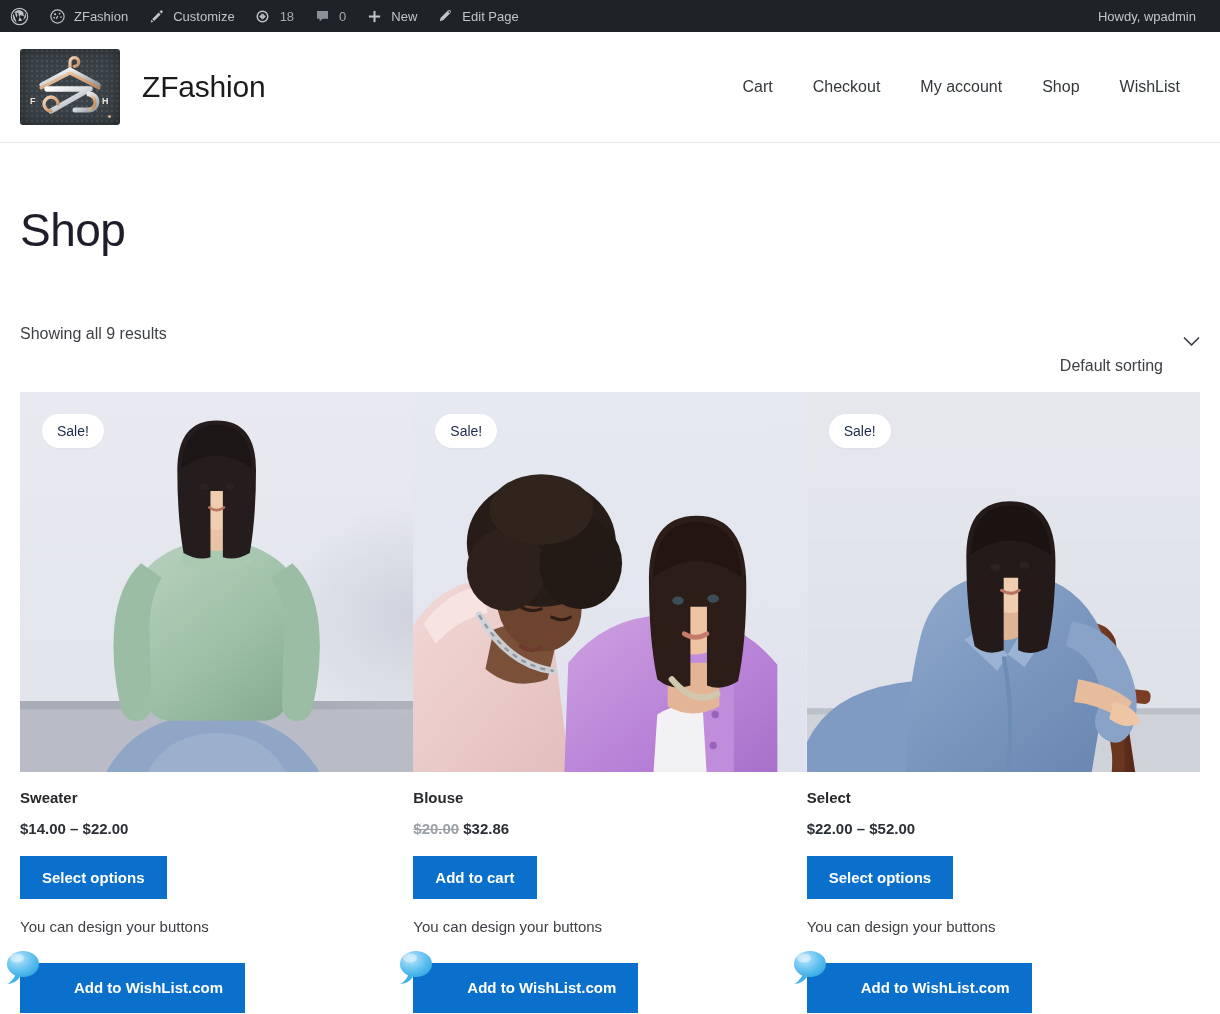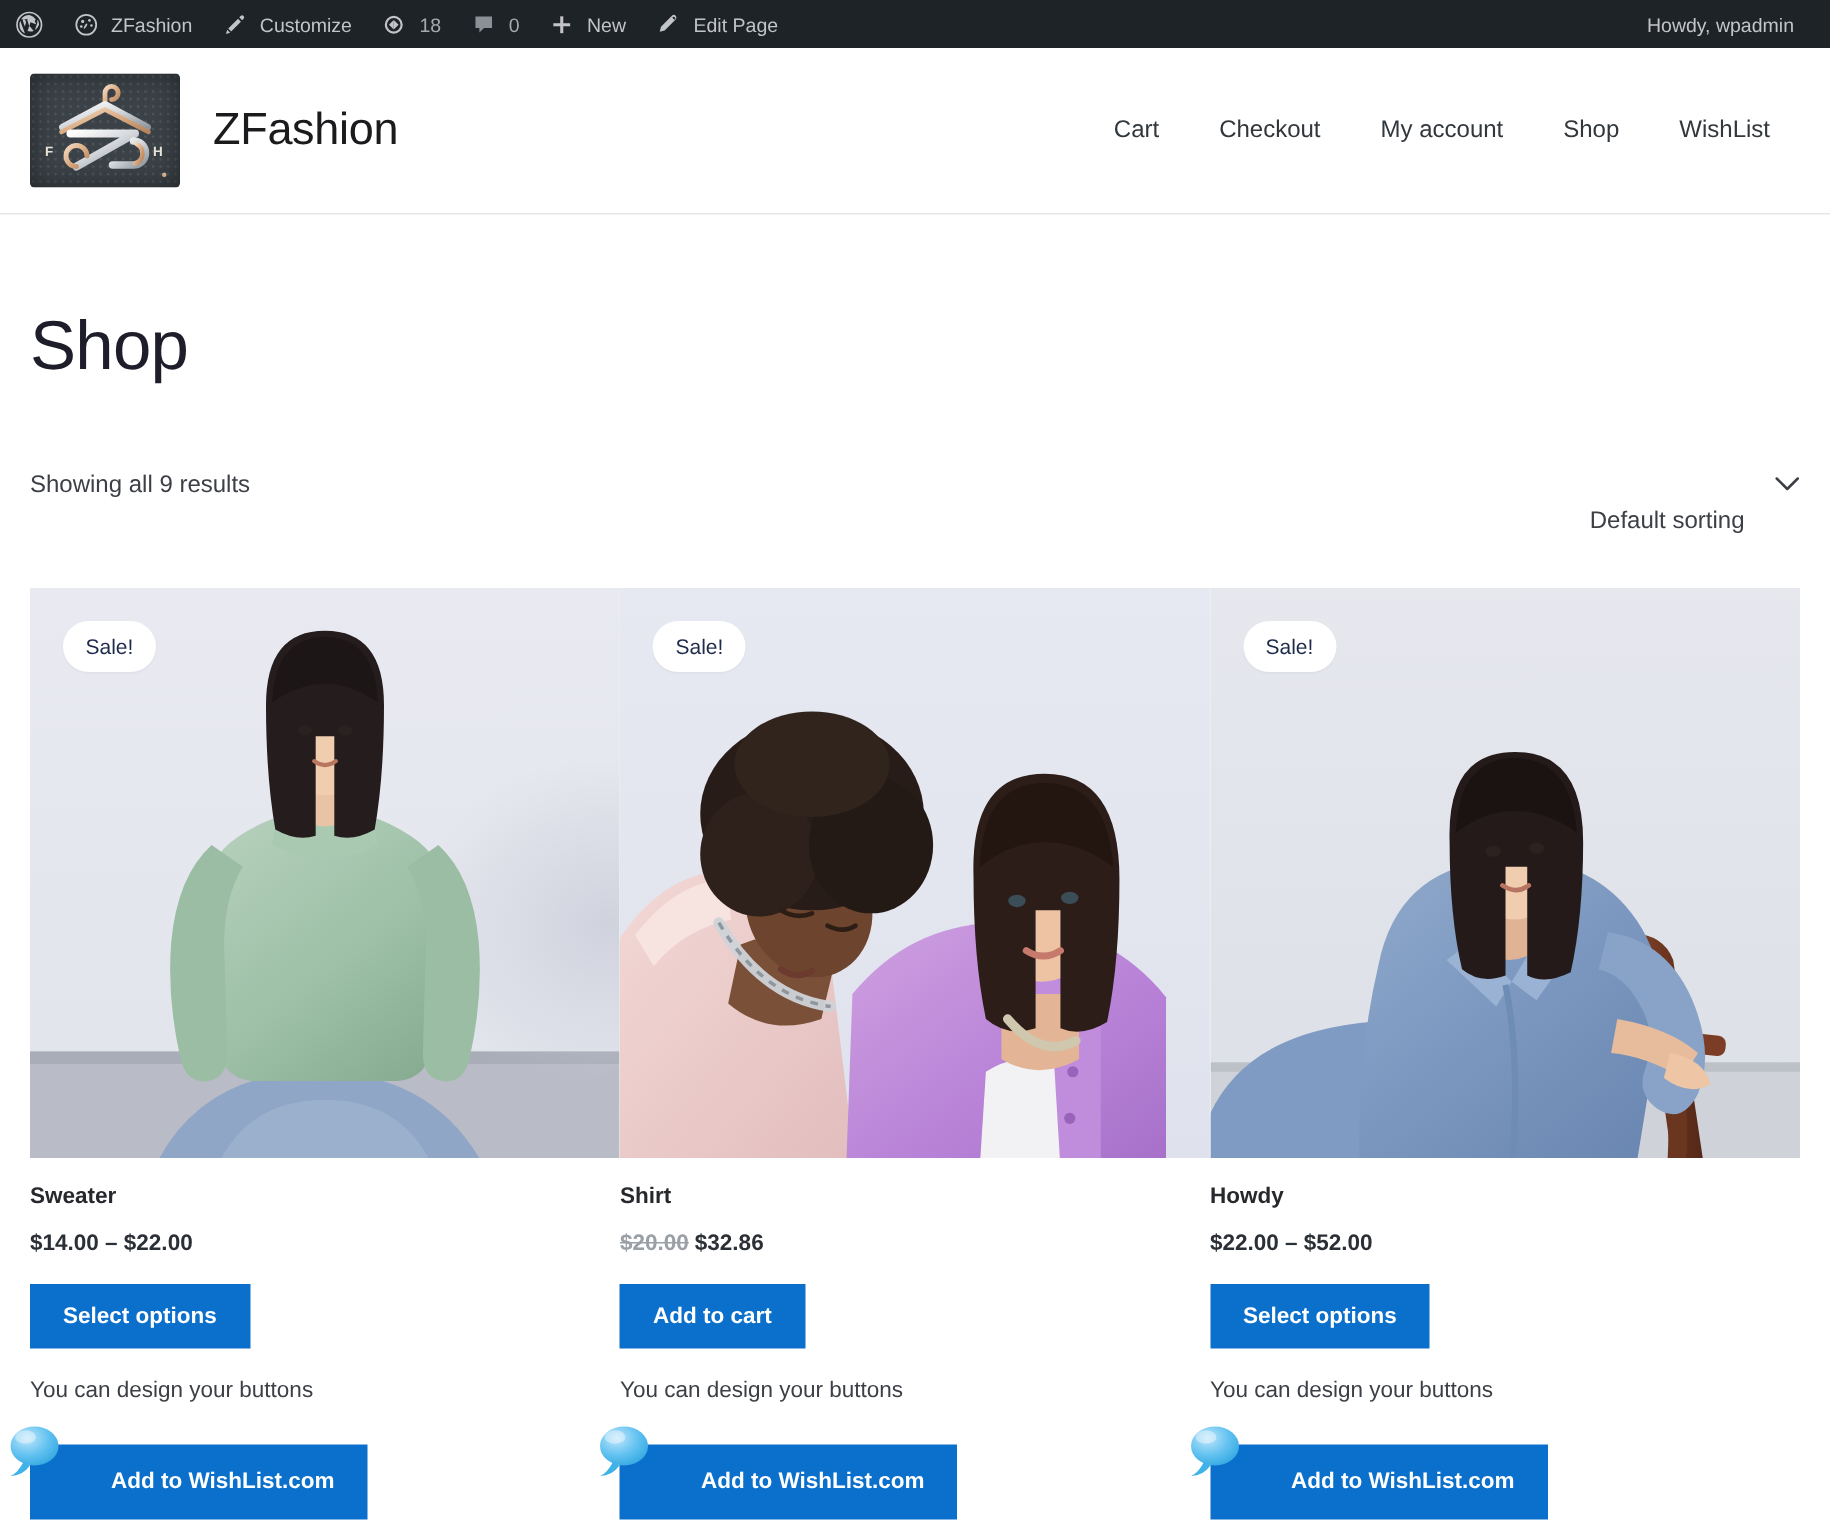--- a/index.html
+++ b/index.html
@@ -107,21 +107,21 @@
   .page-title {
     font-size: 46px;
     font-weight: 300;
     color: #1e1e2a;
     margin: 63px 0 0 0;
     letter-spacing: -0.5px;
     line-height: 1.05;
   }
   .shop-toolbar {
     display: flex;
-    align-items: center;
+    align-items: flex-start;
     margin-top: 55px;
     height: 30px;
   }
   .result-count {
     font-size: 16px;
     color: #3c3f45;
   }
   .ordering {
     margin-left: auto;
     display: flex;
@@ -515,21 +515,21 @@
 
           <ellipse cx="256" cy="208" rx="5.6" ry="4" fill="#3b4e58"></ellipse>
           <ellipse cx="290" cy="206" rx="5.6" ry="4" fill="#3b4e58"></ellipse>
 
           <path d="M262 240 q11 7 22 0" stroke="#c57a6c" stroke-width="4.5" fill="none" stroke-linecap="round"></path>
 
           <path d="M250 284 q22 26 44 14" stroke="#cfc7ae" stroke-width="6" fill="none" stroke-linecap="round"></path>
         </svg>
       </div>
       <span class="sale-badge">Sale!</span>
-      <h2 class="product-name">Shirt</h2>
+      <h2 class="product-name">Blouse</h2>
       <div class="price">
         <span class="del">$20.00</span><span class="ins">$32.86</span>
       </div>
       <button class="btn-primary">Add to cart</button>
       <p class="design-note">You can design your buttons</p>
       <div class="wishlist-row">
         <button class="btn-wishlist">
           <span>Add to WishList.com</span>
         </button>
         <span class="wl-icon">
@@ -590,21 +590,21 @@
           <path d="M154 170 q-2 -58 42 -58 q44 0 44 58 q0 48 -8 84 q-16 8 -28 2 l0 -70 l-14 0 l0 70 q-16 6 -28 -4 q-8 -34 -8 -82z" fill="#231a19"></path>
           <path d="M158 164 q2 -48 38 -48 q36 0 40 48 q-20 -14 -40 -14 q-20 0 -38 14z" fill="#1a1312"></path>
 
           <ellipse cx="182" cy="176" rx="5" ry="3.6" fill="#2c2220"></ellipse>
           <ellipse cx="210" cy="174" rx="5" ry="3.6" fill="#2c2220"></ellipse>
 
           <path d="M188 198 q9 6 17 0" stroke="#b87462" stroke-width="3" fill="none" stroke-linecap="round"></path>
         </svg>
       </div>
       <span class="sale-badge">Sale!</span>
-      <h2 class="product-name">Howdy</h2>
+      <h2 class="product-name">Select</h2>
       <div class="price">
         <span>$22.00 – $52.00</span>
       </div>
       <button class="btn-primary">Select options</button>
       <p class="design-note">You can design your buttons</p>
       <div class="wishlist-row">
         <button class="btn-wishlist">
           <span>Add to WishList.com</span>
         </button>
         <span class="wl-icon">

